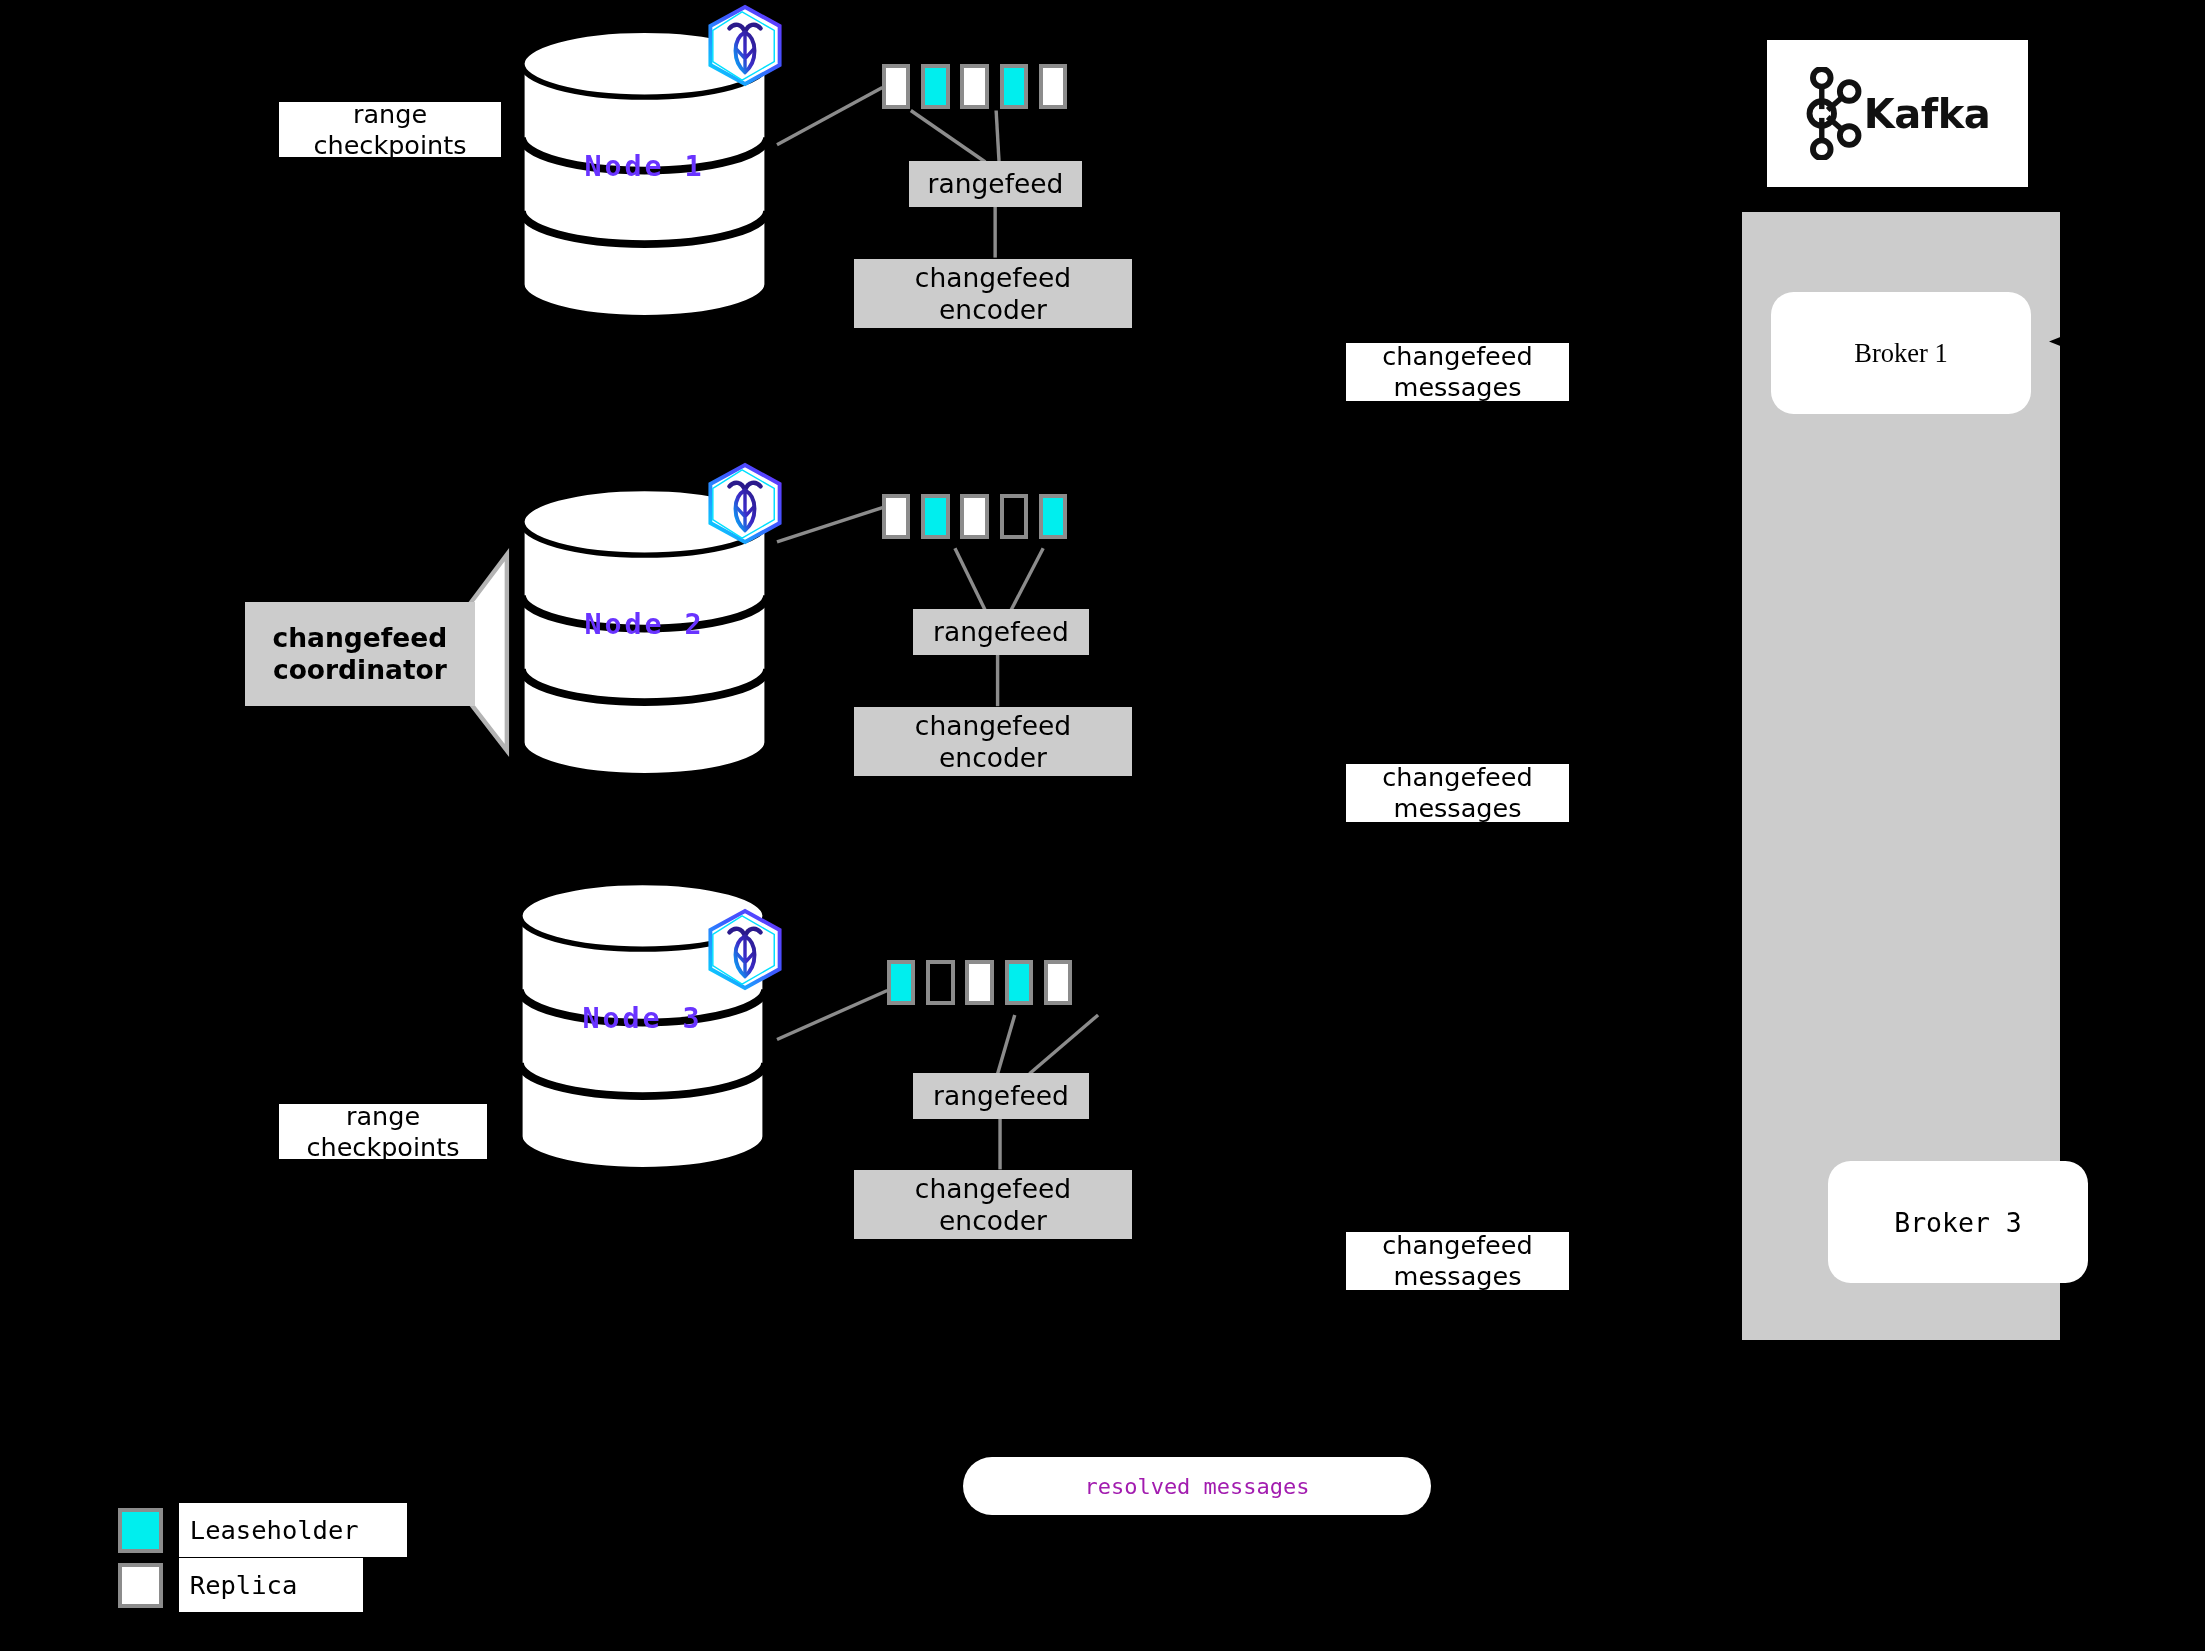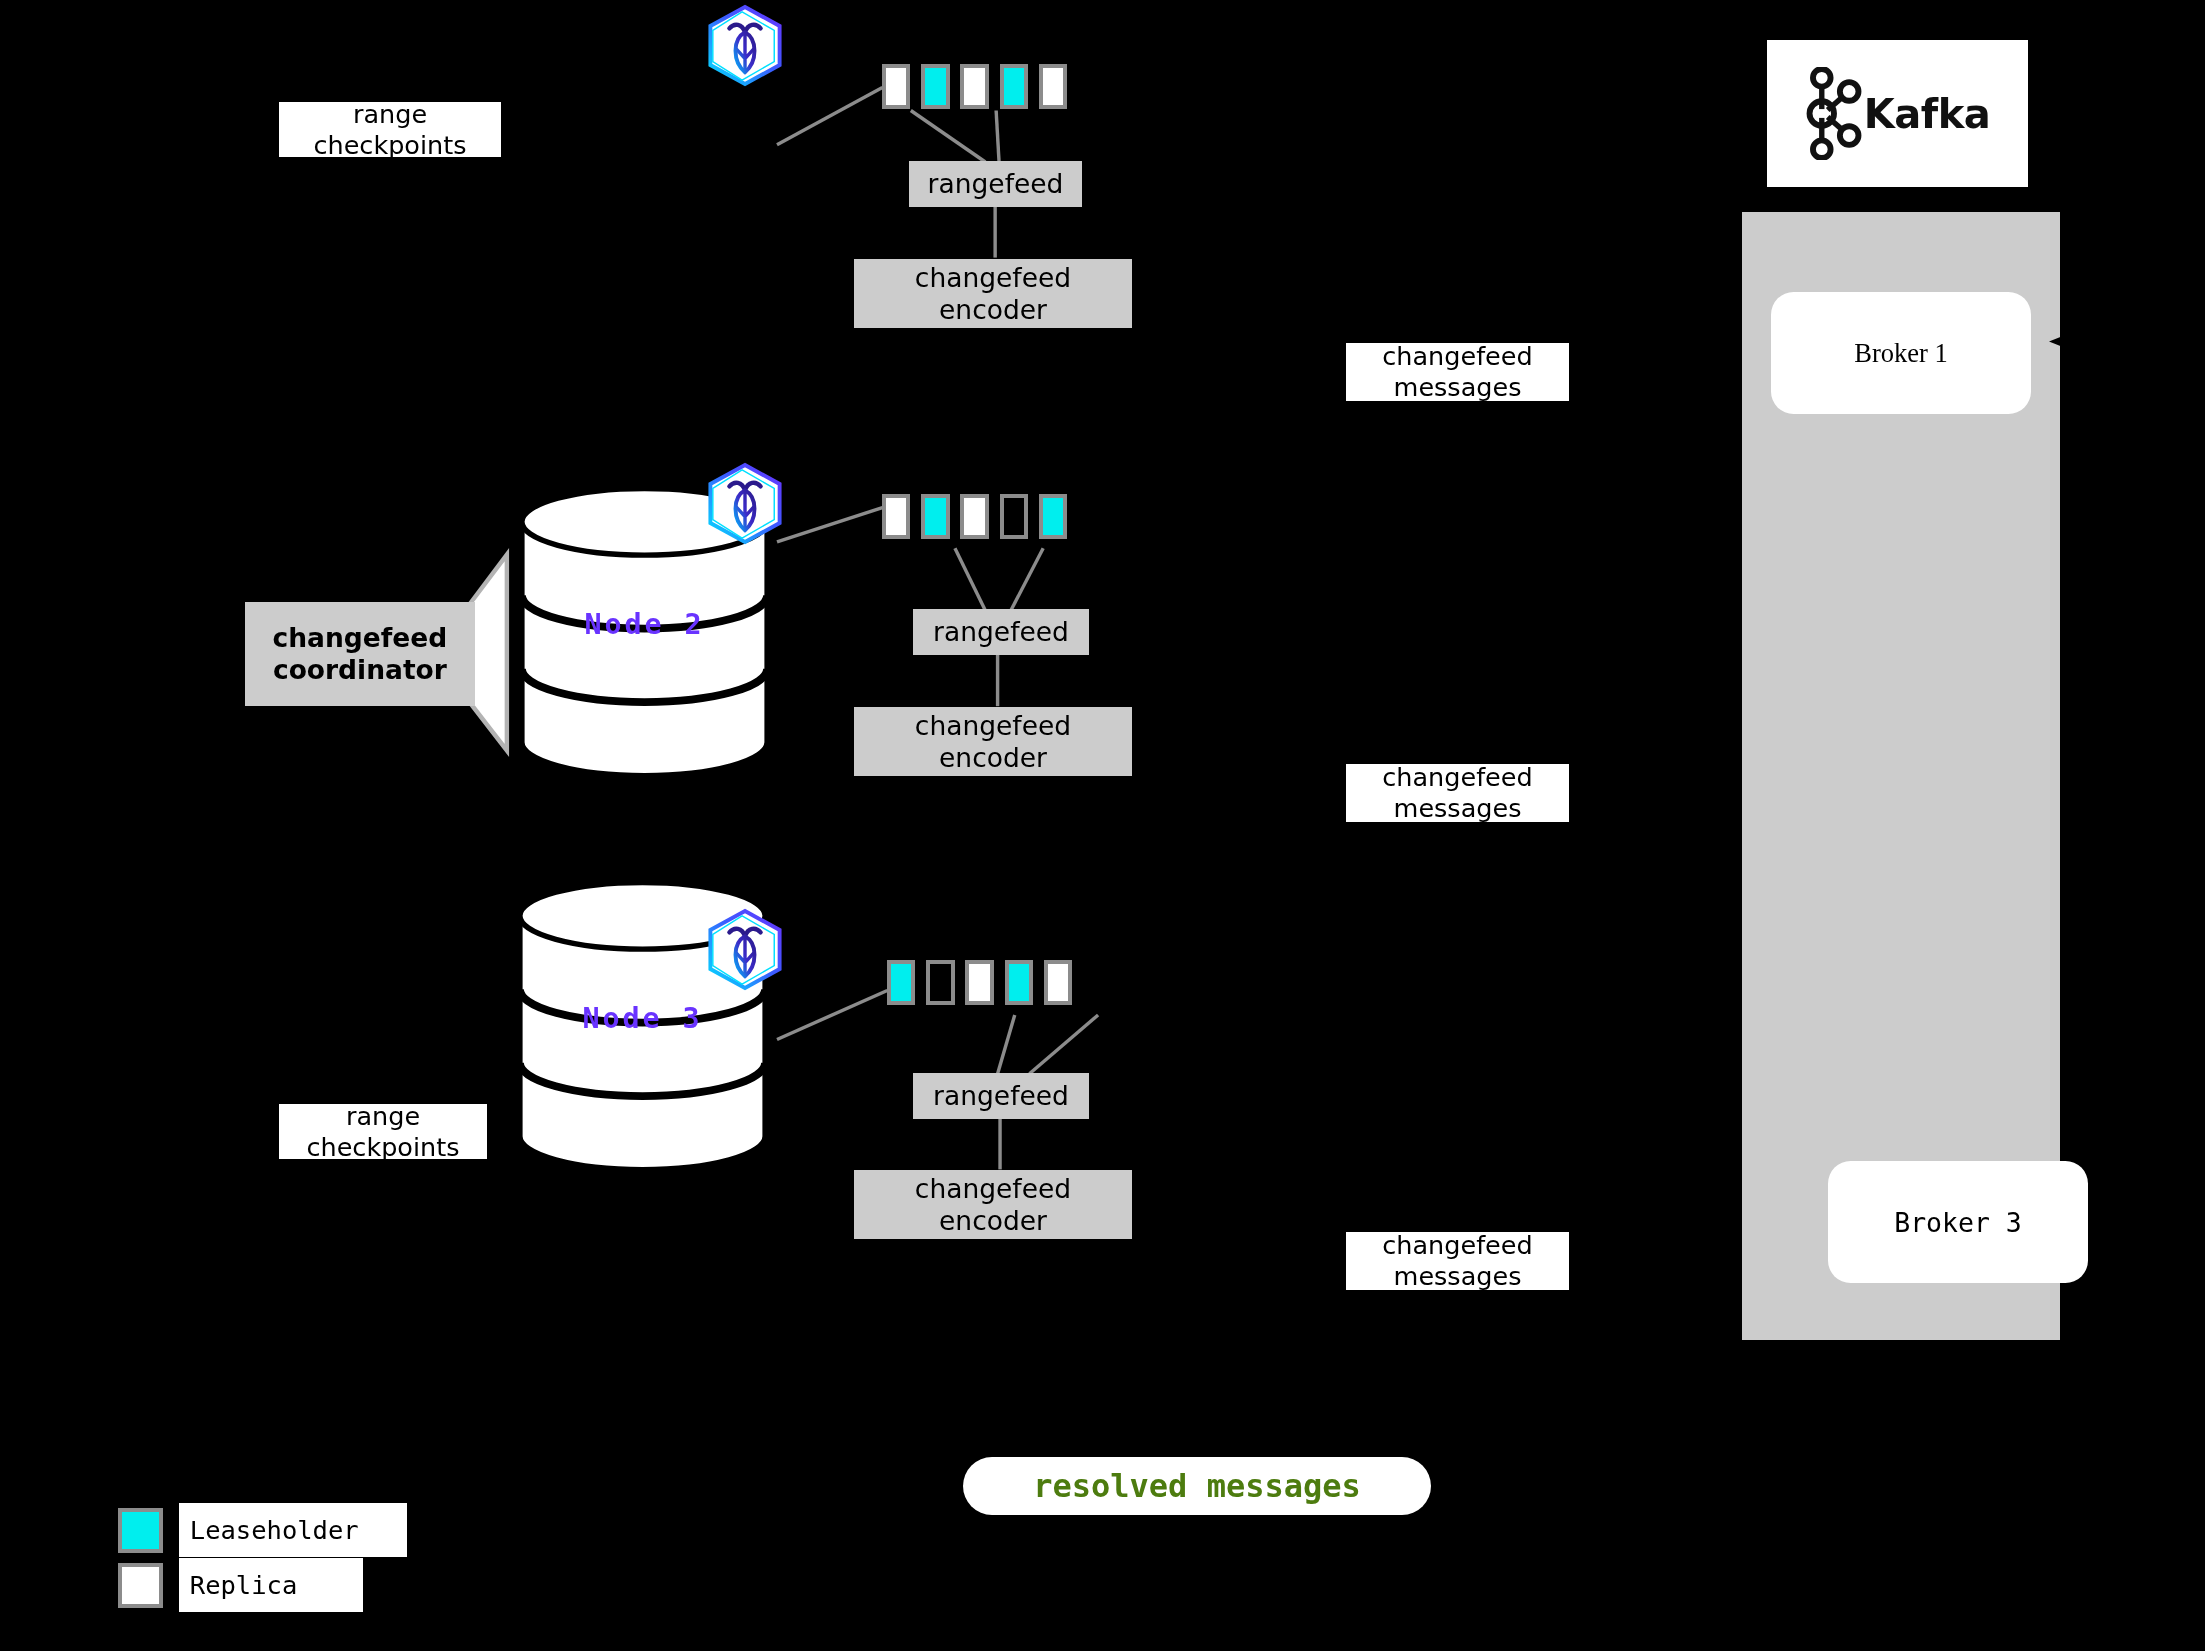--- a/index.html
+++ b/index.html
@@ -106,21 +106,21 @@
     font-family:"DejaVu Sans Mono", monospace;
     font-size:26.5px;color:#000;
   }
   .panel-arrow{position:absolute;}
 
   
   .pill{
     position:absolute;background:#ffffff;border-radius:490px;
     display:flex;align-items:center;justify-content:center;
     font-family:"DejaVu Sans Mono", monospace;
-    font-size:32px;color:#4d7c0f;font-weight:bold;
+    font-size:22px;color:#a21caf;
   }
 
   
   .legend-swatch{
     position:absolute;width:45px;height:45px;
     border:4.4px solid #8c8c8c;box-sizing:border-box;
   }
   .legend-label{
     position:absolute;background:#ffffff;color:#000;
     font-family:"DejaVu Sans Mono", monospace;
@@ -157,20 +157,29 @@
 
       <line x1="1585" y1="2120" x2="1810" y2="2020"></line>
 
       <line x1="2070" y1="2070" x2="2035" y2="2190"></line>
       <line x1="2240" y1="2070" x2="2100" y2="2190"></line>
 
       <line x1="2040" y1="2280" x2="2040" y2="2385"></line>
     </g>
   </svg>
 
+  <div class="cyl abs" style="left:517px;top:27px;">
+    <svg viewBox="0 0 520 600" preserveAspectRatio="none">
+      <path d="M10,75 L10,525 A250,68 0 0 0 510,525 L510,75 Z" fill="#fff" stroke="#000" stroke-width="11"></path>
+      <ellipse cx="260" cy="75" rx="250" ry="68" fill="#fff" stroke="#000" stroke-width="11"></ellipse>
+      <path d="M10,225 A250,68 0 0 0 510,225" fill="none" stroke="#000" stroke-width="16"></path>
+      <path d="M10,375 A250,68 0 0 0 510,375" fill="none" stroke="#000" stroke-width="16"></path>
+    </svg>
+    <div class="node-label" style="top:123px;">Node 1</div>
+  </div>
 
   <div class="crdb-logo" style="left:706px;top:3.9px;">
     <svg viewBox="0 0 160 170">
       <defs>
         <linearGradient id="hexg1" x1="0" y1="1" x2="1" y2="0">
           <stop offset="0%" stop-color="#00E0FF"></stop>
           <stop offset="55%" stop-color="#3B5BFF"></stop>
           <stop offset="100%" stop-color="#6933FF"></stop>
         </linearGradient>
         <linearGradient id="bodyg1" x1="0" y1="1" x2="1" y2="0">

